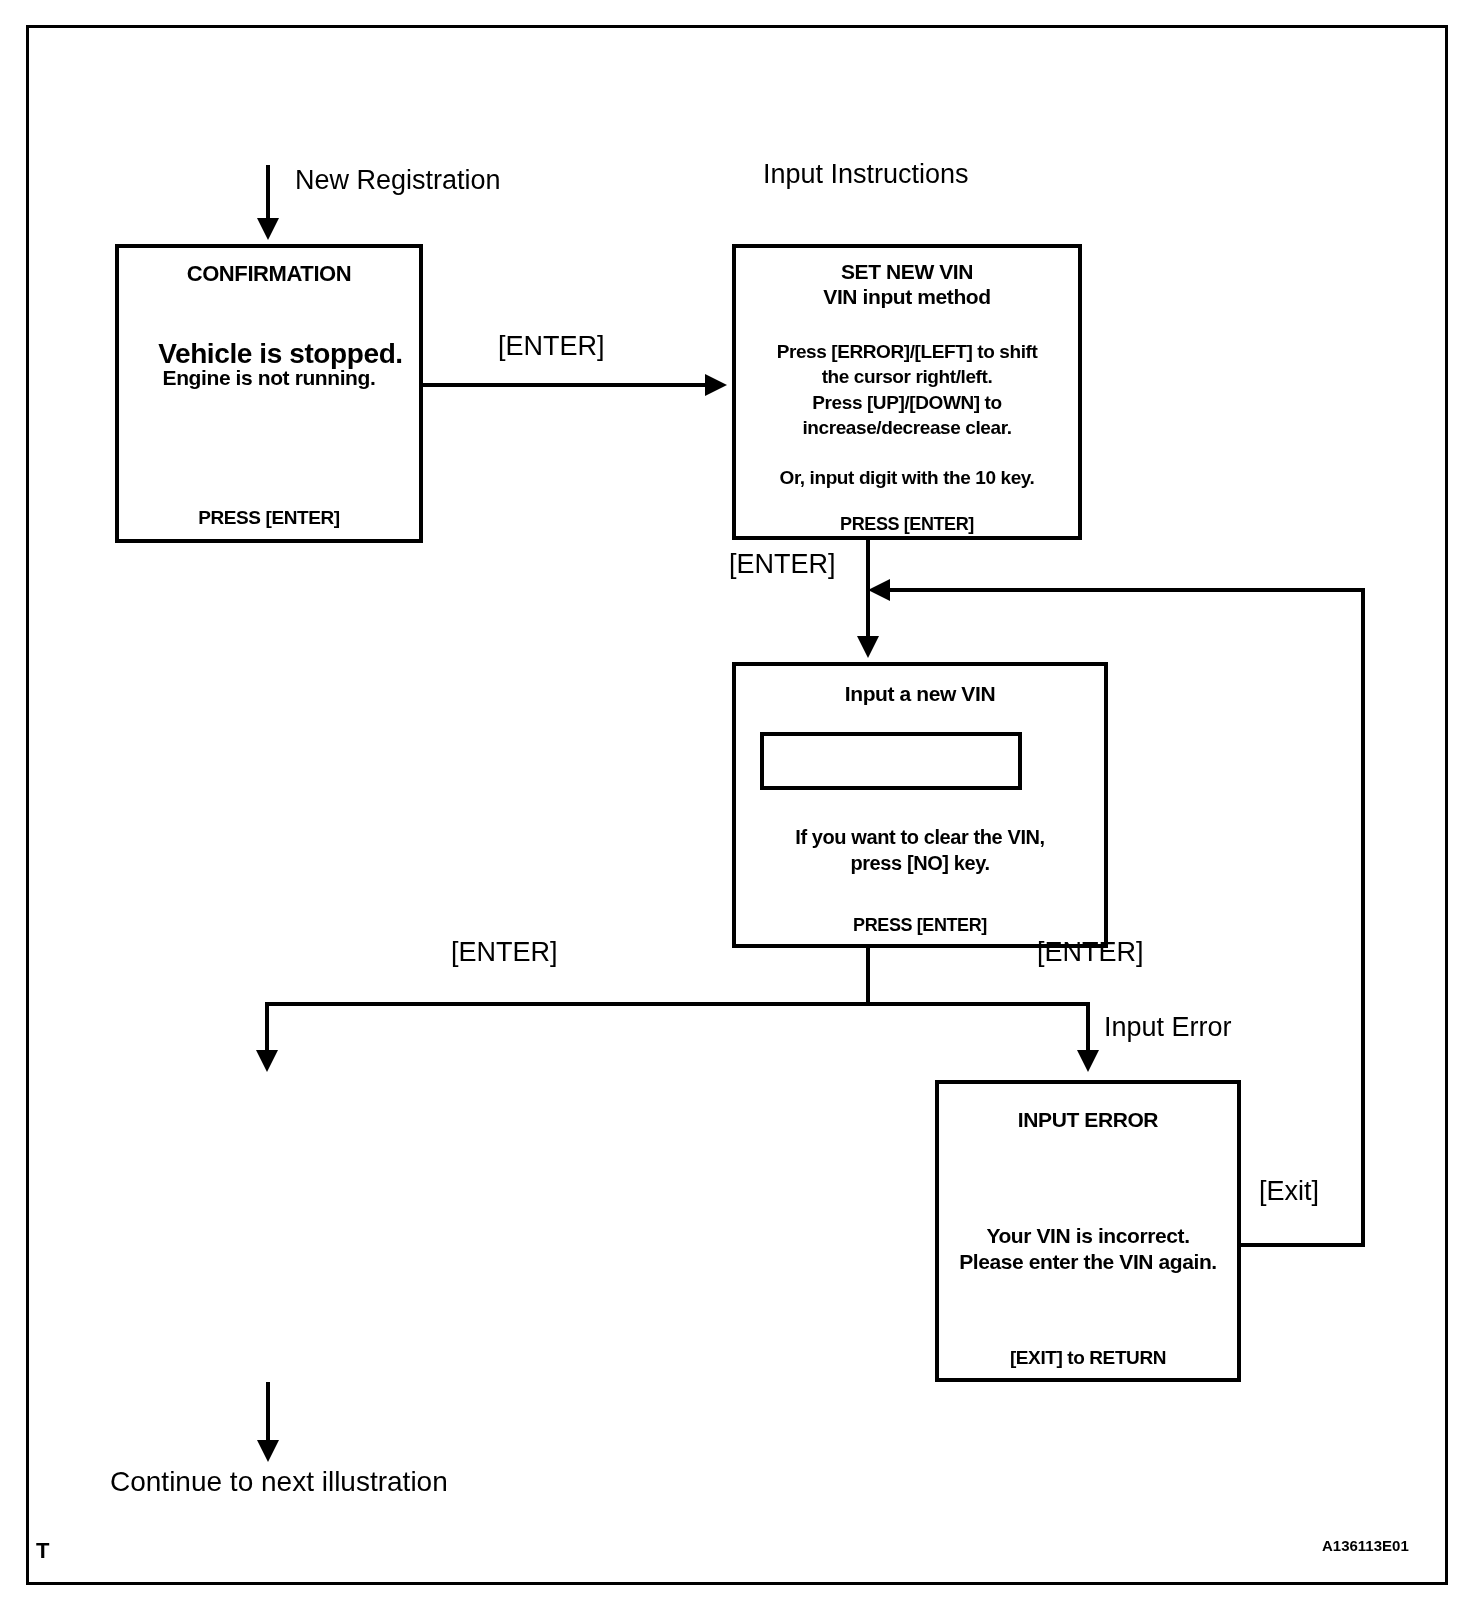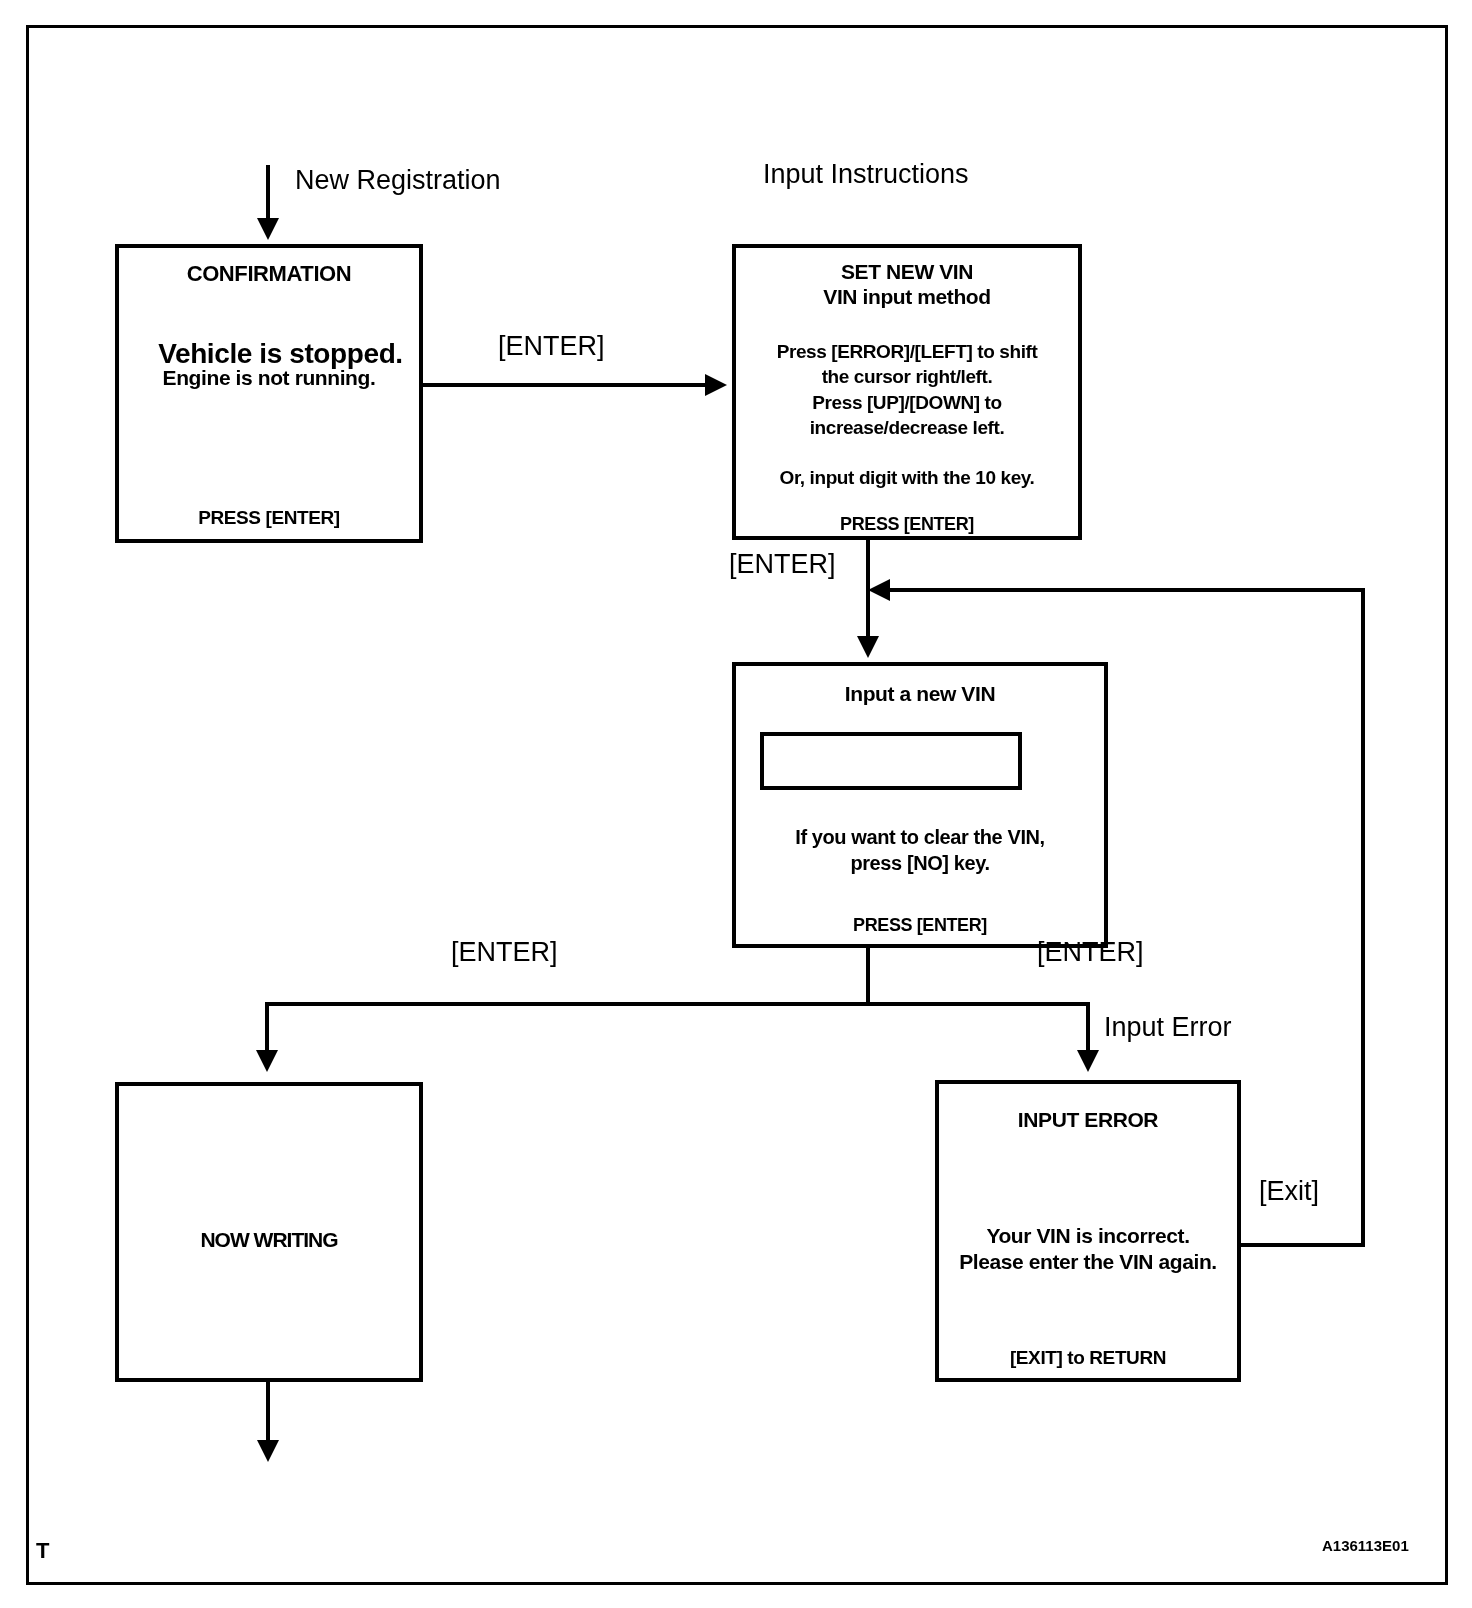--- a/index.html
+++ b/index.html
@@ -66,21 +66,21 @@
   <div class="abs anno" style="left:498px;top:331px;font-size:27px;">[ENTER]</div>
   <div class="abs hline" style="left:423px;top:383px;width:284px;"></div>
   <div class="abs arrow-right" style="left:705px;top:374px;"></div>
 
   <div class="abs screen" style="left:732px;top:244px;width:350px;height:296px;">
     <div class="s-txt sfont" style="top:10px;font-size:21px;">SET NEW VIN</div>
     <div class="s-txt sfont" style="top:35px;font-size:21px;">VIN input method</div>
     <div class="s-txt sfont" style="top:92px;font-size:19px;">Press [ERROR]/[LEFT] to shift</div>
     <div class="s-txt sfont" style="top:117px;font-size:19px;">the cursor right/left.</div>
     <div class="s-txt sfont" style="top:143px;font-size:19px;">Press [UP]/[DOWN]  to</div>
-    <div class="s-txt sfont" style="top:168px;font-size:19px;">increase/decrease left.</div>
+    <div class="s-txt sfont" style="top:168px;font-size:19px;">increase/decrease clear.</div>
     <div class="s-txt sfont" style="top:218px;font-size:19px;">Or, input digit with the 10 key.</div>
     <div class="s-txt sfont" style="top:265px;font-size:18px;">PRESS [ENTER]</div>
   </div>
 
   <div class="abs anno" style="left:729px;top:549px;font-size:27px;">[ENTER]</div>
   <div class="abs vline" style="left:866px;top:540px;height:100px;"></div>
   <div class="abs arrow-down" style="left:857px;top:636px;"></div>
 
   <div class="abs screen" style="left:732px;top:662px;width:376px;height:286px;">
     <div class="s-txt sfont" style="top:14px;font-size:21px;">Input a new VIN</div>
@@ -95,26 +95,24 @@
 
   <div class="abs anno" style="left:451px;top:937px;font-size:27px;">[ENTER]</div>
   <div class="abs vline" style="left:265px;top:1002px;height:52px;"></div>
   <div class="abs arrow-down" style="left:256px;top:1050px;"></div>
 
   <div class="abs anno" style="left:1037px;top:937px;font-size:27px;">[ENTER]</div>
   <div class="abs anno" style="left:1104px;top:1012px;font-size:27px;">Input Error</div>
   <div class="abs vline" style="left:1086px;top:1002px;height:52px;"></div>
   <div class="abs arrow-down" style="left:1077px;top:1050px;"></div>
 
-  <div class="abs screen" style="left:115px;top:1082px;width:308px;height:300px;">
-    <div class="s-txt sfont" style="top:140px;font-size:21px;letter-spacing:-1px;">NOW WRITING</div>
-  </div>
 
   <div class="abs vline" style="left:266px;top:1382px;height:62px;"></div>
   <div class="abs arrow-down" style="left:257px;top:1440px;"></div>
+  <div class="abs anno" style="left:110px;top:1466px;font-size:28px;">Continue to next illustration</div>
 
   <div class="abs screen" style="left:935px;top:1080px;width:306px;height:302px;">
     <div class="s-txt sfont" style="top:22px;font-size:21px;">INPUT  ERROR</div>
     <div class="s-txt sfont" style="top:138px;font-size:21px;">Your VIN is incorrect.</div>
     <div class="s-txt sfont" style="top:164px;font-size:21px;">Please enter the VIN again.</div>
     <div class="s-txt sfont" style="top:262px;font-size:19px;">[EXIT] to RETURN</div>
   </div>
 
   <div class="abs anno" style="left:1259px;top:1176px;font-size:27px;">[Exit]</div>
   <div class="abs hline" style="left:1241px;top:1243px;width:124px;"></div>

